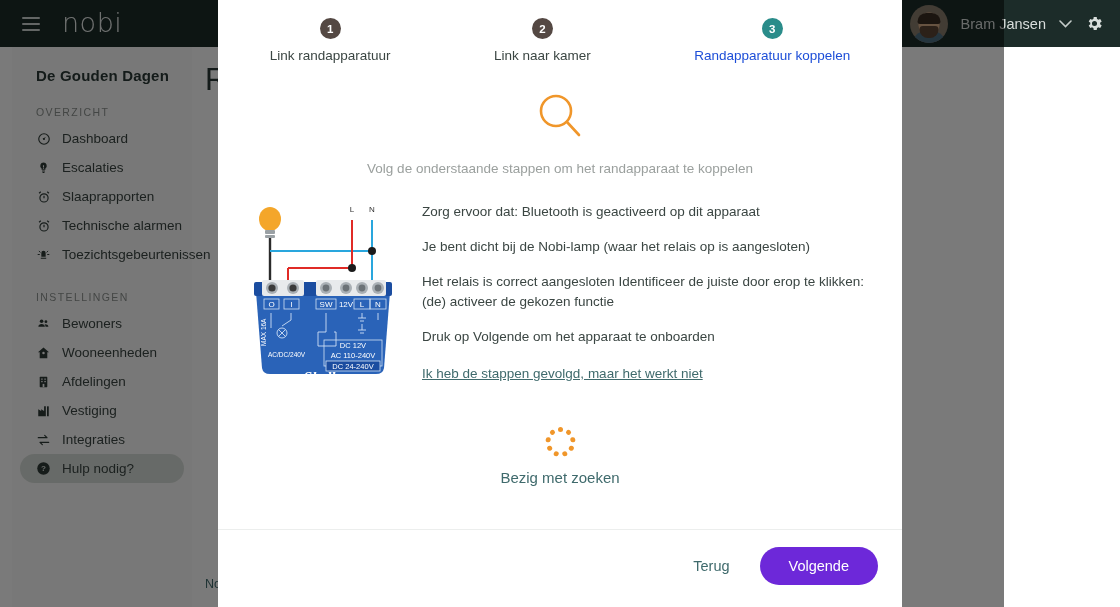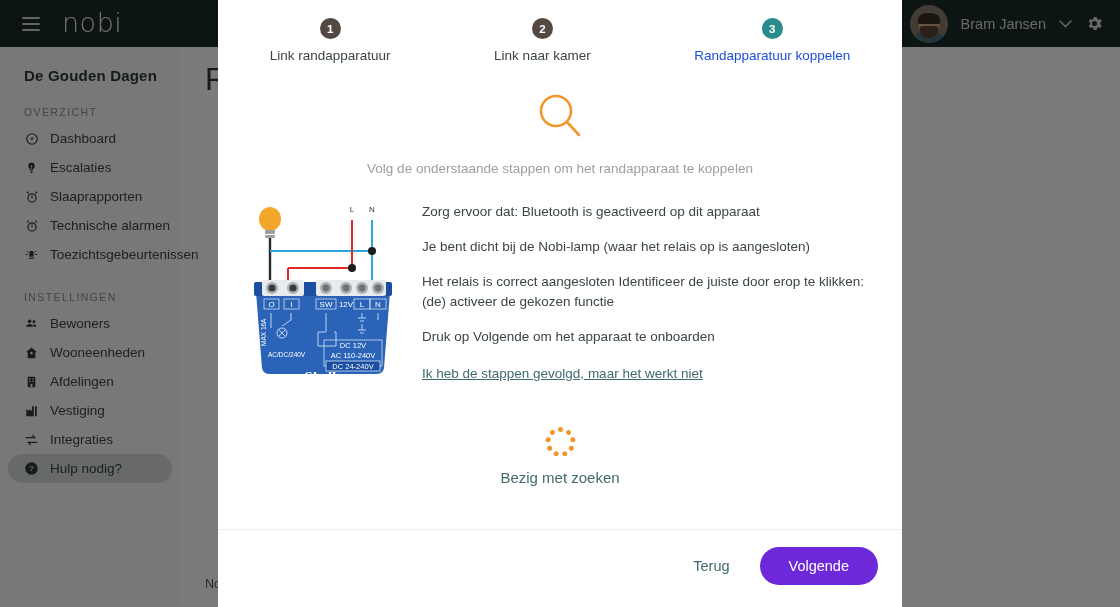--- a/index.html
+++ b/index.html
@@ -2,21 +2,21 @@
 <html><head>
 <meta charset="utf-8">
 <style>
   * { box-sizing: border-box; margin: 0; padding: 0; }
   html, body {
     width: 1120px; height: 607px;
     font-family: "Liberation Sans", sans-serif;
     overflow: hidden;
     background: #ffffff;
   }
-  #app { position: relative; width: 1120px; height: 607px; }
+  #app { position: relative; width: 1004px; height: 607px; }
 
   
   .topbar {
     position: absolute; left: 0; top: 0; width: 1120px; height: 47px;
     background: #1c2c29; display: flex; align-items: center;
   }
   .hamburger {
     width: 18px; height: 14px; margin-left: 22px; margin-right: 22px;
     display: flex; flex-direction: column; justify-content: space-between;
     cursor: pointer;
@@ -50,21 +50,21 @@
   }
   .avatar .body {
     position: absolute; left: 50%; bottom: -3px; transform: translateX(-50%);
     width: 34px; height: 15px; border-radius: 14px 14px 0 0; background: #4f6f83;
   }
   .username { color: #d9dedc; font-size: 14.5px; }
   .chev { color: #c4ccc9; font-size: 13px; }
   .gear { color: #d9dedc; display: flex; align-items: center; }
 
   .sidebar {
-    position: absolute; left: 0; top: 47px; width: 180px; bottom: 0;
+    position: absolute; left: 12px; top: 47px; width: 180px; bottom: 0;
     background: #fbfbfa; padding-top: 16px;
   }
   .org-name {
     font-size: 15px; color: #2b3a37; font-weight: 600; padding: 4px 0 0 24px;
     letter-spacing: .2px;
   }
   .sec-label {
     font-size: 10.5px; color: #8d9290; letter-spacing: 1.4px;
     padding: 22px 0 6px 24px; font-weight: 500;
   }

